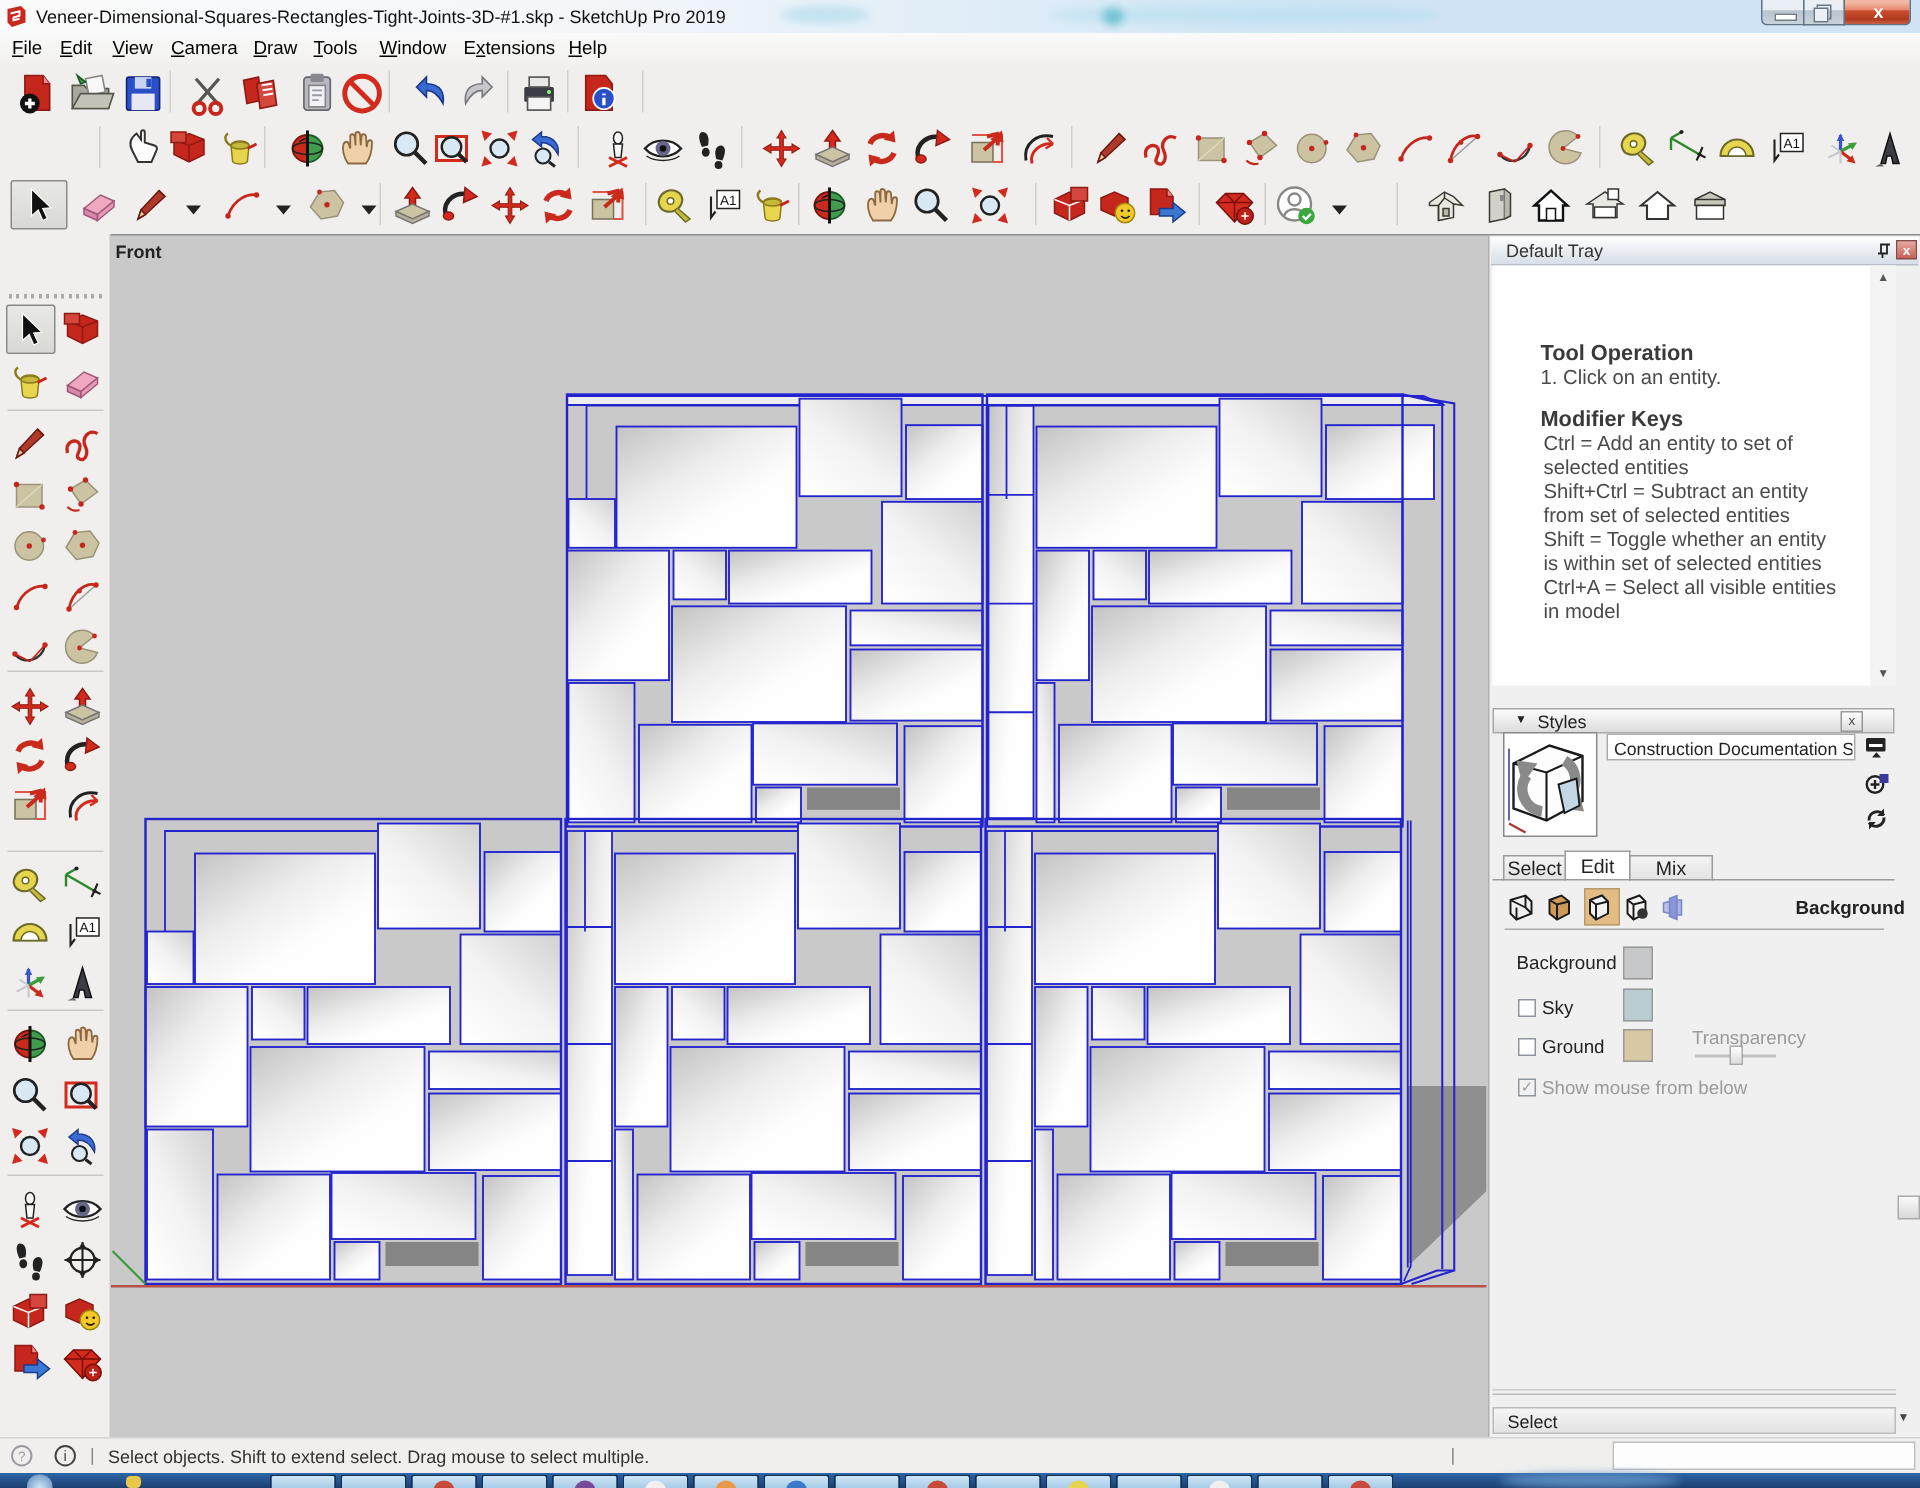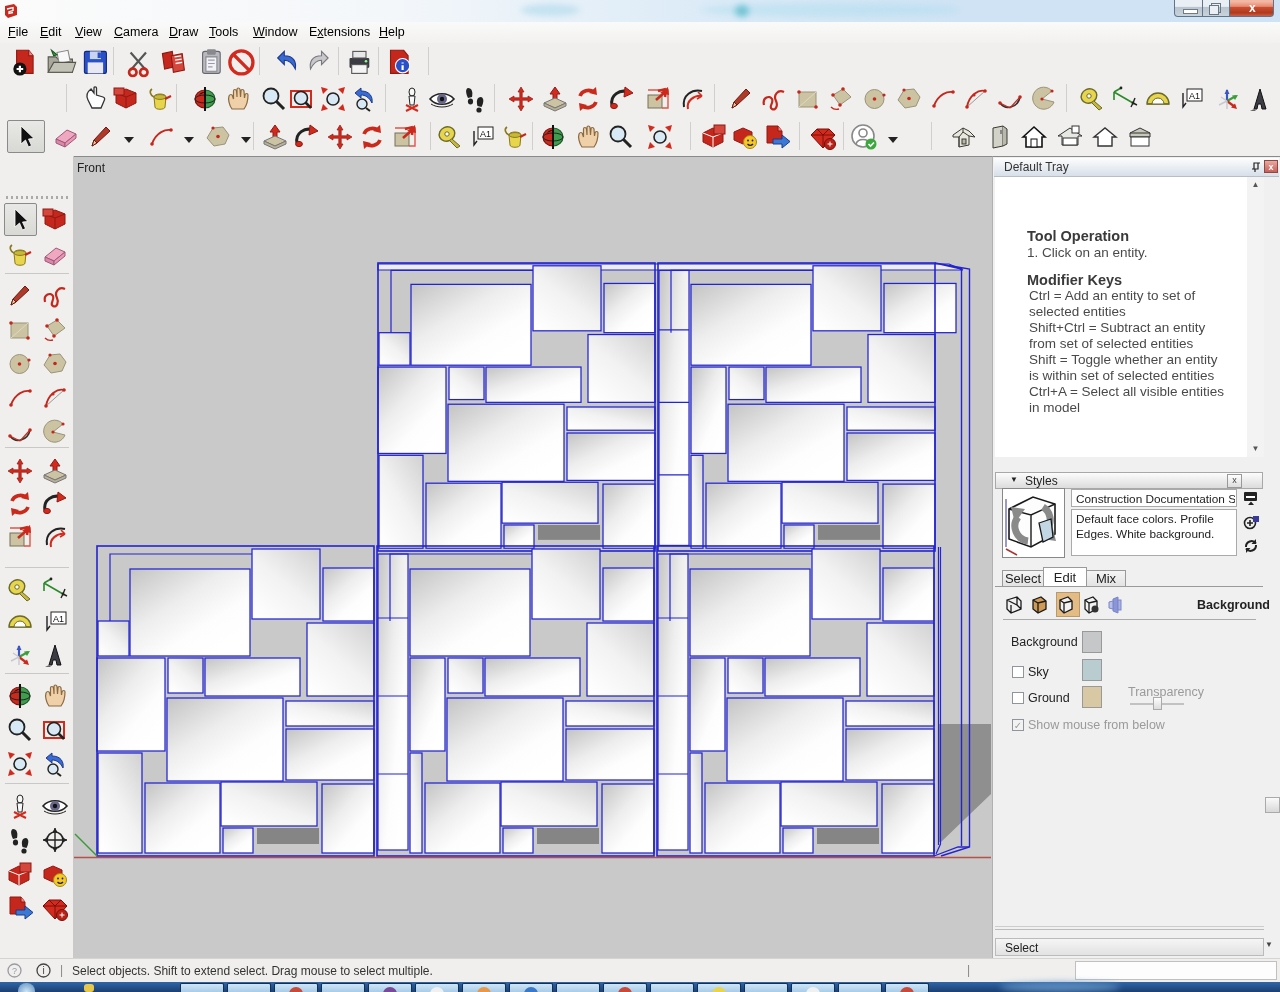--- a/index.html
+++ b/index.html
@@ -22,21 +22,21 @@
 
 .tbrow{left:0;width:1280px;background:#f0efed;}
 #tb1{top:43px;height:37px;}
 #tb2{top:80px;height:38px;}
 #tb3{top:118px;height:38px;border-bottom:1px solid #d8d7d5;}
 .sep{position:absolute;top:4px;width:1px;height:28px;background:#d0cfcd;}
 .ico{position:absolute;}
 
 #lefttools{left:0;top:156px;width:74px;height:802px;background:#f0efed;border-right:1px solid #c9c8c6;box-sizing:border-box;}
 
-#canvas{left:74px;top:156px;width:918px;height:802px;background:#c9c9c9;border-top:1px solid #8a8a8a;box-sizing:border-box;}
+#canvas{left:74px;top:156px;width:918px;height:802px;background:#c9c9c9;border-top:1px solid #8a8a8a;box-sizing:border-box;font-weight:bold;}
 #frontlbl{left:3px;top:4px;font-size:12px;color:#222;}
 
 #tray{left:992px;top:156px;width:288px;height:802px;background:#f0f0f0;border-top:1px solid #8a8a8a;border-left:1px solid #b0b0b0;box-sizing:border-box;}
 #trayhdr{left:1px;top:1px;width:285px;height:18px;background:linear-gradient(#fdfdfd,#d7dfe9);border-bottom:1px solid #b8bec6;}
 #trayhdr .t{position:absolute;left:10px;top:2px;font-size:12px;color:#333;}
 #instructor{left:2px;top:20px;width:252px;height:280px;background:#fff;color:#4a4a4a;}
 #instructor .tx{position:absolute;left:34px;font-size:13.5px;line-height:16px;}
 #instructor b{color:#3a3a3a;}
 #iscroll{left:254px;top:20px;width:17px;height:280px;background:#f3f3f3;}
 .sbtn{position:absolute;left:0;width:17px;height:16px;background:#f3f3f3;color:#555;font-size:8px;text-align:center;line-height:16px;}
@@ -66,20 +66,21 @@
 </style></head>
 <body>
 <div class="abs" id="titlebar">
   <div class="abs smudge" style="left:520px;top:4px;width:60px;height:12px;background:#9fd4e8;opacity:.5"></div>
   <div class="abs smudge" style="left:700px;top:3px;width:260px;height:14px;background:#aadcee;opacity:.45"></div>
   <div class="abs smudge" style="left:735px;top:5px;width:14px;height:12px;background:#2aa8b8;opacity:.55"></div>
   <svg class="abs ticon" width="16" height="16" viewBox="0 0 16 16">
       <path d="M2 3 L11 1 L14 4 L14 12 L5 15 L2 12 Z" fill="#c8281e"></path>
       <path d="M4 6 L10 4.5 L10 7.5 L6 8.7 L6 10.5 L10 9.5" stroke="#fff" stroke-width="1.3" fill="none"></path>
     </svg>
+  <span class="abs" id="title-text">Veneer-Dimensional-Squares-Rectangles-Tight-Joints-3D-#1.skp - SketchUp Pro 2019</span>
   <div class="abs" id="winbtns">
     <div class="wb" id="wb-min">
         <div class="wbg" style="left:8px;top:9px;width:13px;height:3px;background:#fff;border:1px solid #707a84;"></div>
       </div>
     <div class="wb" id="wb-max">
         <div class="wbg" style="left:8px;top:3px;width:8px;height:8px;border:1px solid #687684;background:transparent;"></div>
         <div class="wbg" style="left:6px;top:5px;width:8px;height:8px;border:1px solid #687684;background:#e9eff5;"></div>
       </div>
     <div class="wb" id="wb-close">
         <span class="wbg" style="left:19px;top:1px;font-size:12px;">x</span>
@@ -910,42 +911,39 @@
       <path d="M25 52 A 15 15 0 0 1 15 28" fill="none" stroke="#8a8a8a" stroke-width="7"></path>
       <path d="M12 34 L22 20 L8 18 Z" fill="#8a8a8a"></path>
       <path d="M36 34 L48 30 L50 48 L40 53 Z" fill="#c2d6e4" stroke="#1a1a1a" stroke-width="1.3"></path>
       <path d="M3 60 L14 66" stroke="#a33" stroke-width="1.5"></path>
       <path d="M3 10 L3 58" stroke="#55a" stroke-width="1.2"></path>
     </svg>
   </div>
   <div class="abs stbox" style="left:78px;top:332px;width:166px;height:18px;">
       <span style="position:absolute;left:4px;top:2px;white-space:nowrap;overflow:hidden;width:159px;display:inline-block;">Construction Documentation Styl</span>
     </div>
-  <div class="abs stbox" style="left:78px;top:352px;width:166px;height:47px;">
-      <span style="position:absolute;left:4px;top:2px;line-height:15px;">Default face colors. Profile<br>Edges. White background.</span>
-    </div>
   <svg class="abs" style="left:250px;top:334px" width="16" height="15" viewBox="0 0 16 15">
       <rect x="1" y="1" width="13" height="9" rx="1" fill="#222"></rect>
       <rect x="3" y="5" width="9" height="2" fill="#fff"></rect>
       <path d="M5 14 L11 14 L8 10.5 Z" fill="#222"></path>
     </svg>
   <svg class="abs" style="left:250px;top:357px" width="17" height="17" viewBox="0 0 17 17">
       <circle cx="7" cy="9" r="5.5" fill="none" stroke="#222" stroke-width="1.6"></circle>
       <path d="M7 6 L7 12 M4 9 L10 9" stroke="#222" stroke-width="1.6"></path>
       <rect x="10" y="2" width="6" height="6" fill="#3a3a9a"></rect>
     </svg>
   <svg class="abs" style="left:250px;top:381px" width="16" height="16" viewBox="0 0 16 16">
       <path d="M3 9 A 5.5 5.5 0 0 1 13 5.5" stroke="#222" stroke-width="2" fill="none"></path>
       <path d="M13 1 L13 6 L8.5 6 Z" fill="#222"></path>
       <path d="M13 7 A 5.5 5.5 0 0 1 3 10.5" stroke="#222" stroke-width="2" fill="none"></path>
       <path d="M3 15 L3 10 L7.5 10 Z" fill="#222"></path>
     </svg>
   <div class="abs tab" style="left:9px;top:413px;width:42px;height:17px;line-height:16px;">Select</div>
   <div class="abs tab tabactive" style="left:50px;top:410px;width:44px;height:20px;line-height:19px;">Edit</div>
-  <div class="abs tab" style="left:93px;top:413px;width:40px;height:17px;line-height:16px;">Mix</div>
+  <div class="abs tab" style="left:93px;top:413px;width:56px;height:17px;line-height:16px;">Mix</div>
   <div class="abs" style="left:2px;top:429px;width:268px;height:1px;background:#9a9a9a"></div>
 
   <div class="abs" style="left:63px;top:435px;width:24px;height:25px;background:#e2bb85;border:1px solid #b99a6a;box-sizing:border-box;"></div>
   <svg class="abs" style="left:12px;top:438px" width="120" height="20" viewBox="0 0 120 20">
     <g stroke="#1a1a1a" fill="none" stroke-width="1.3">
       <path d="M2 5 L12 2 L16 6 L16 14 L6 18 L2 14 Z M12 2 L12 10 L2 5 M16 14 L12 10 M6 18 L6 10"></path>
       <path d="M28 5 L36 2 L41 6 L41 14 L33 18 L28 14 Z" fill="#cf9a55"></path>
         <path d="M33 8 L33 18 M28 5 L33 8 L41 6"></path>
       <path d="M55 5 L63 2 L67 6 L67 14 L59 18 L55 14 Z" fill="#f2f2f2"></path>
         <path d="M59 8 L59 18 M55 5 L59 8 L67 6"></path>

